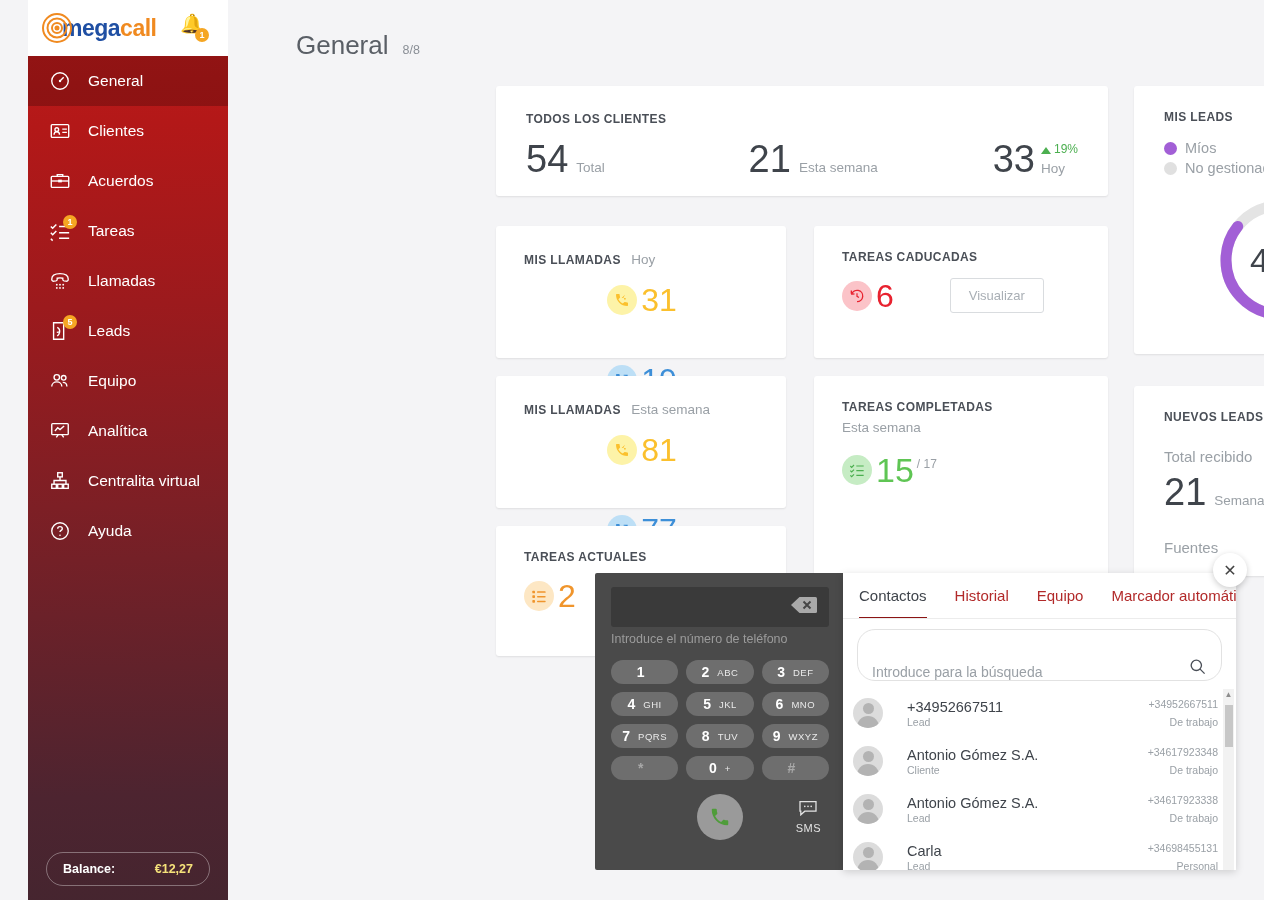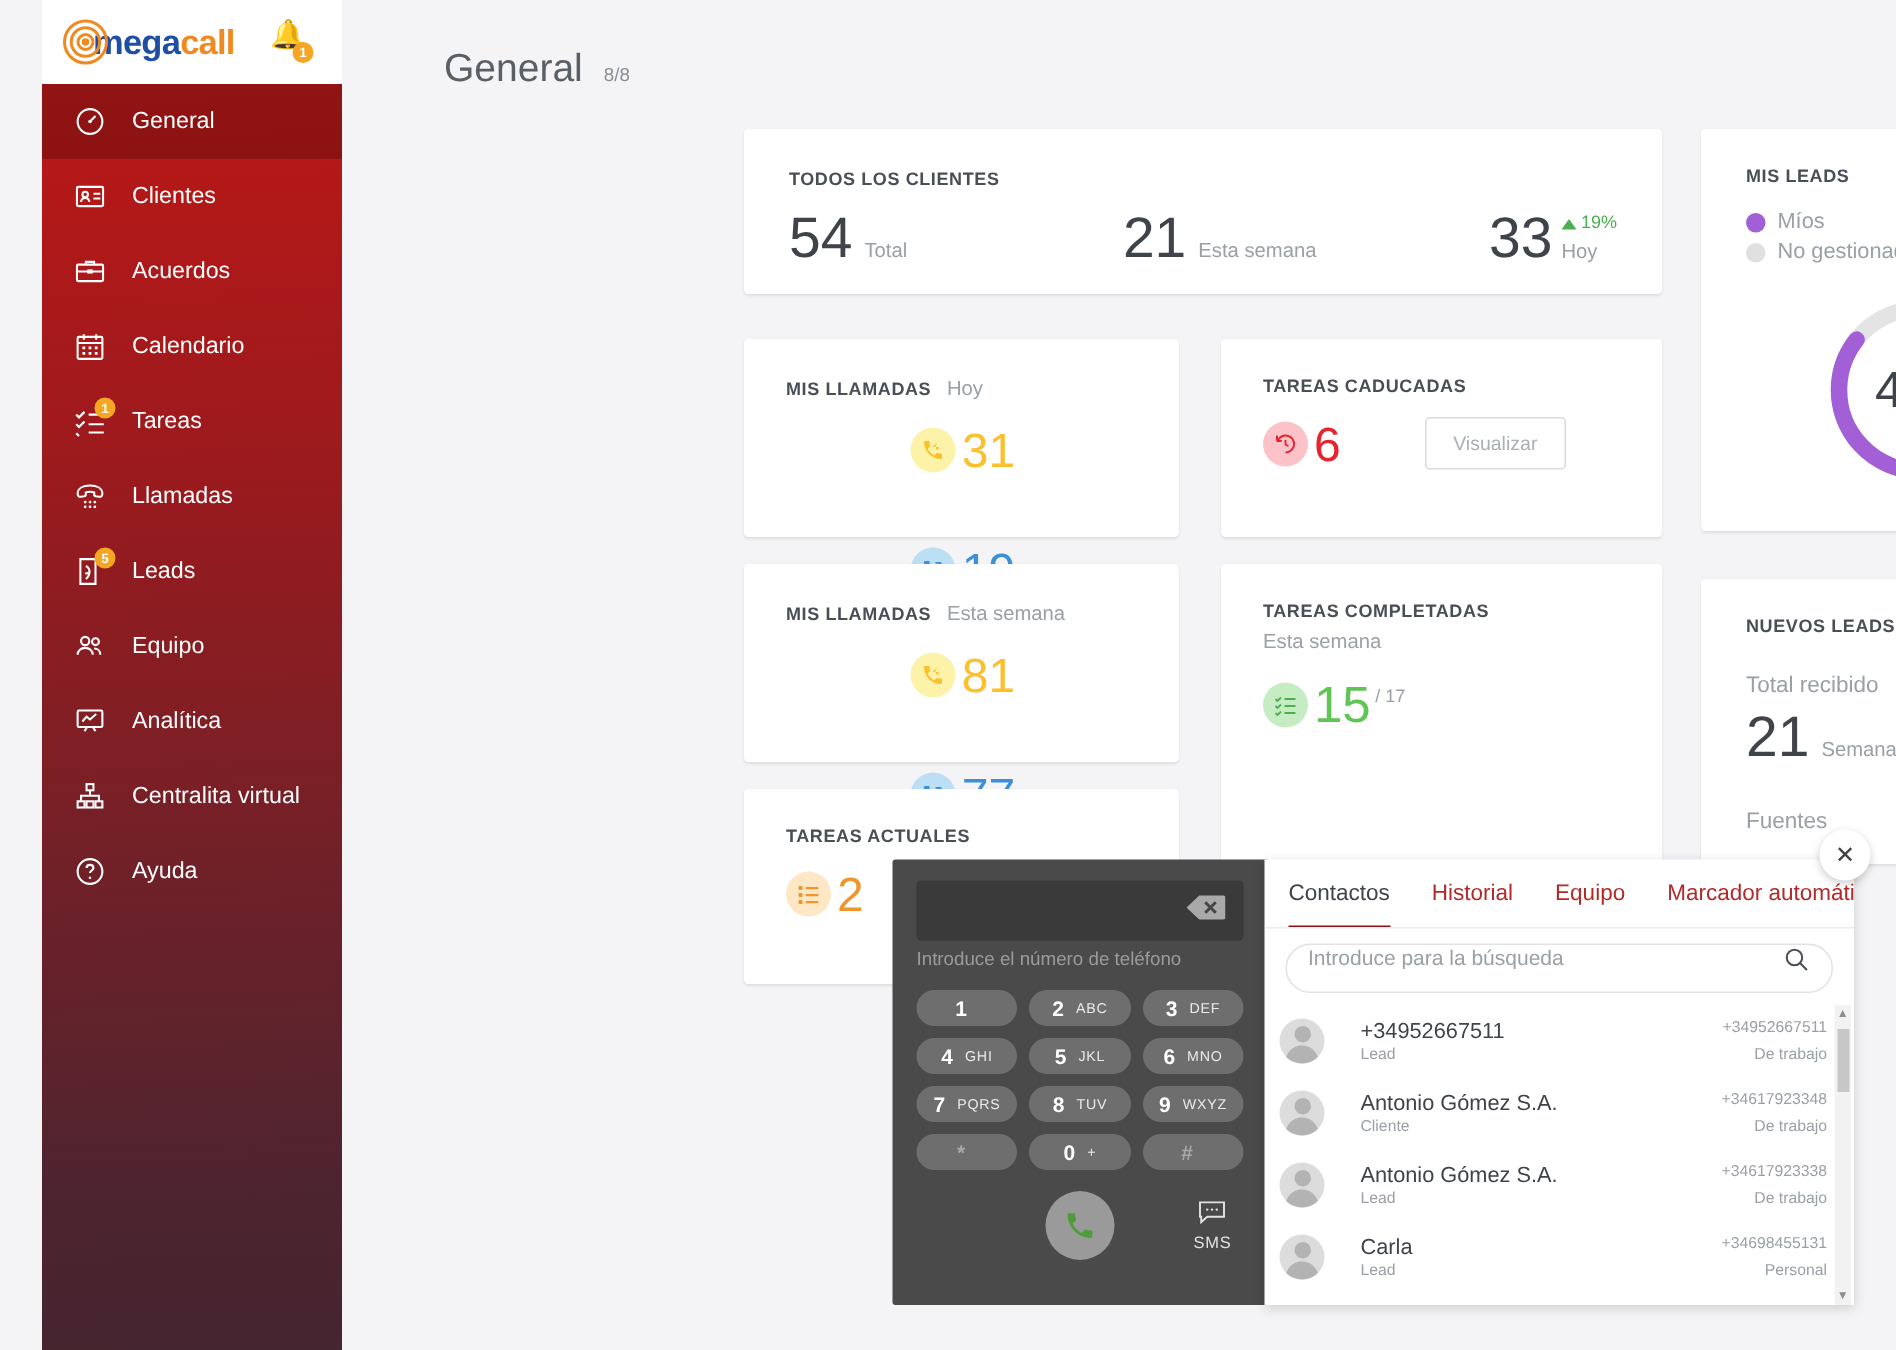--- a/index.html
+++ b/index.html
@@ -208,22 +208,22 @@
     height: 46px; border-bottom: 1px solid #ececec; overflow: hidden; }
   .tab { font-size: 15px; color: #b22a2a; white-space: nowrap; cursor: pointer;
     height: 46px; display: flex; align-items: center; position: relative; }
   .tab.active { color: #3f444b; }
   .tab.active::after {
     content: ''; position: absolute; left: 0; right: 0; bottom: 0;
     height: 2px; background: #8b1414;
   }
   .search-wrap { padding: 10px 14px 8px 14px; }
   .search-box {
-    height: 33px; border: 1px solid #e2e2e2; border-radius: 18px;
-    display: flex; align-items: flex-start; padding: 0 14px;
+    height: 52px; border: 1px solid #e2e2e2; border-radius: 18px;
+    display: flex; align-items: flex-end; padding: 0 14px;
   }
   .search-input {
     border: none; outline: none; flex: 1 1 auto; font-size: 14px; color: #6a6f75;
     font-family: "Liberation Sans", sans-serif; background: transparent;
   }
   .search-input::placeholder { color: #9aa0a6; }
   .contact-list { position: relative; height: 200px; overflow: hidden; padding-right: 14px; }
   .contact-row {
     display: flex; align-items: center; gap: 24px; padding: 5px 4px 5px 10px;
     height: 48px; cursor: pointer;
@@ -304,37 +304,20 @@
               <rect x="2.5" y="7" width="19" height="12" rx="1"></rect>
               <path d="M9 7V5h6v2"></path>
               <path d="M2.5 12h19"></path>
               <rect x="10" y="10.5" width="4" height="3" fill="#fff" stroke="none"></rect>
             </svg>
         </span>
         <span class="nav-label">Acuerdos</span>
       </div>
       <div class="nav-item">
         <span class="nav-ico">
-          <svg width="22" height="22" viewBox="0 0 24 24" fill="none" stroke="#fff" stroke-width="1.5">
-              <rect x="3" y="5" width="18" height="16" rx="1"></rect>
-              <path d="M3 9.5h18M7.5 3v4M16.5 3v4"></path>
-              <g fill="#fff" stroke="none">
-                <rect x="6.5" y="12" width="2" height="2"></rect>
-                <rect x="11" y="12" width="2" height="2"></rect>
-                <rect x="15.5" y="12" width="2" height="2"></rect>
-                <rect x="6.5" y="16" width="2" height="2"></rect>
-                <rect x="11" y="16" width="2" height="2"></rect>
-                <rect x="15.5" y="16" width="2" height="2"></rect>
-              </g>
-            </svg>
-        </span>
-        <span class="nav-label">Calendario</span>
-      </div>
-      <div class="nav-item">
-        <span class="nav-ico">
           <svg width="22" height="22" viewBox="0 0 24 24" fill="none" stroke="#fff" stroke-width="1.6">
               <path d="M2 7l2 2 4-4M2 14l2 2 4-4M2 20.5l2 2"></path>
               <path d="M11 7h11M11 14h11M11 20h11"></path>
             </svg>
           <span class="badge">1</span>
         </span>
         <span class="nav-label">Tareas</span>
       </div>
       <div class="nav-item">
         <span class="nav-ico">
@@ -401,20 +384,24 @@
           <svg width="22" height="22" viewBox="0 0 24 24" fill="none" stroke="#fff" stroke-width="1.5">
               <circle cx="12" cy="12" r="9"></circle>
               <path d="M9.5 9.5c0-1.4 1.1-2.3 2.5-2.3s2.5.9 2.5 2.3c0 1.8-2.5 1.8-2.5 3.6"></path>
               <circle cx="12" cy="16.6" r="0.9" fill="#fff" stroke="none"></circle>
             </svg>
         </span>
         <span class="nav-label">Ayuda</span>
       </div>
     </nav>
 
+    <div class="balance">
+      <span>Balance:</span>
+      <span class="amt">€12,27</span>
+    </div>
   </aside>
 
   <main class="main">
     <div class="page-title-row">
       <h1 class="page-title">General</h1>
       <span class="page-count">8/8</span>
     </div>
 
     <section class="card" id="card-clients">
       <div class="card-title">TODOS LOS CLIENTES</div>

